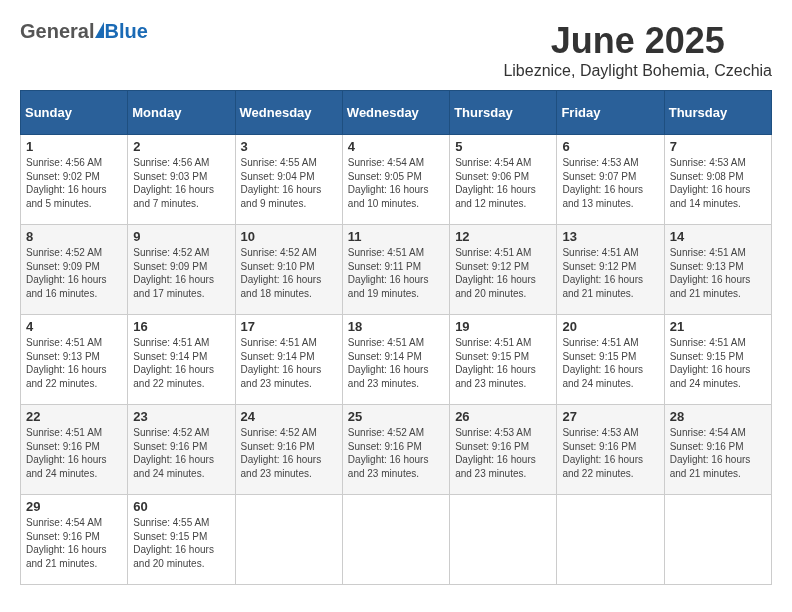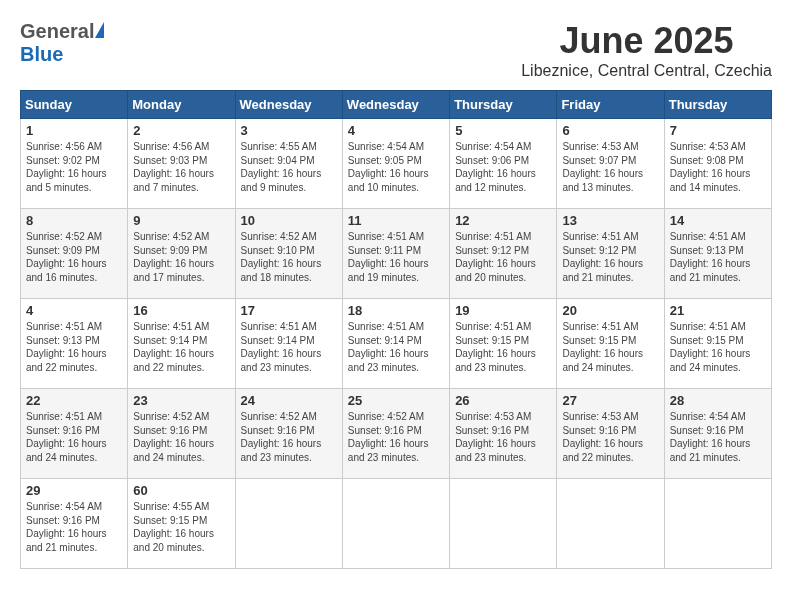--- a/index.html
+++ b/index.html
@@ -11,21 +11,21 @@
       padding: 20px;
     }
     .header-area {
       display: flex;
       justify-content: space-between;
       align-items: flex-start;
       margin-bottom: 10px;
     }
     .logo {
       display: flex;
-      flex-direction: column;
+      flex-direction: row;
       align-items: flex-start;
     }
     .title-area {
       text-align: right;
     }
     .month-title {
       font-size: 36px;
       font-weight: bold;
       color: #333;
       text-align: center;
@@ -35,21 +35,21 @@
       color: #333;
     }
     .calendar {
       width: 100%;
       border-collapse: collapse;
       border: 1px solid #ccc;
     }
     .calendar th {
       background-color: #2a6099;
       color: #fff;
-      padding: 6px 4px;
+      padding: 14px 4px;
       text-align: left;
       font-size: 13px;
       border: 1px solid #1e4f80;
     }
     .calendar td {
       vertical-align: top;
       padding: 4px 5px;
       border: 1px solid #ccc;
       font-size: 10.5px;
       color: #333;
@@ -110,21 +110,21 @@
     <div class="logo-row">
       <span class="logo-text-general">General</span>
       <span class="logo-triangle"></span>
     </div>
     <div>
       <span class="logo-text-blue">Blue</span>
     </div>
   </div>
   <div class="title-area">
     <div class="month-title">June 2025</div>
-    <div class="location-title">Libeznice, Central Central, Czechia</div>
+    <div class="location-title">Libeznice, Daylight Bohemia, Czechia</div>
   </div>
 </div>
 
 <table class="calendar">
   <thead>
     <tr>
     <th>Sunday</th>
         <th>Monday</th>
         <th>Wednesday</th>
         <th>Wednesday</th>

